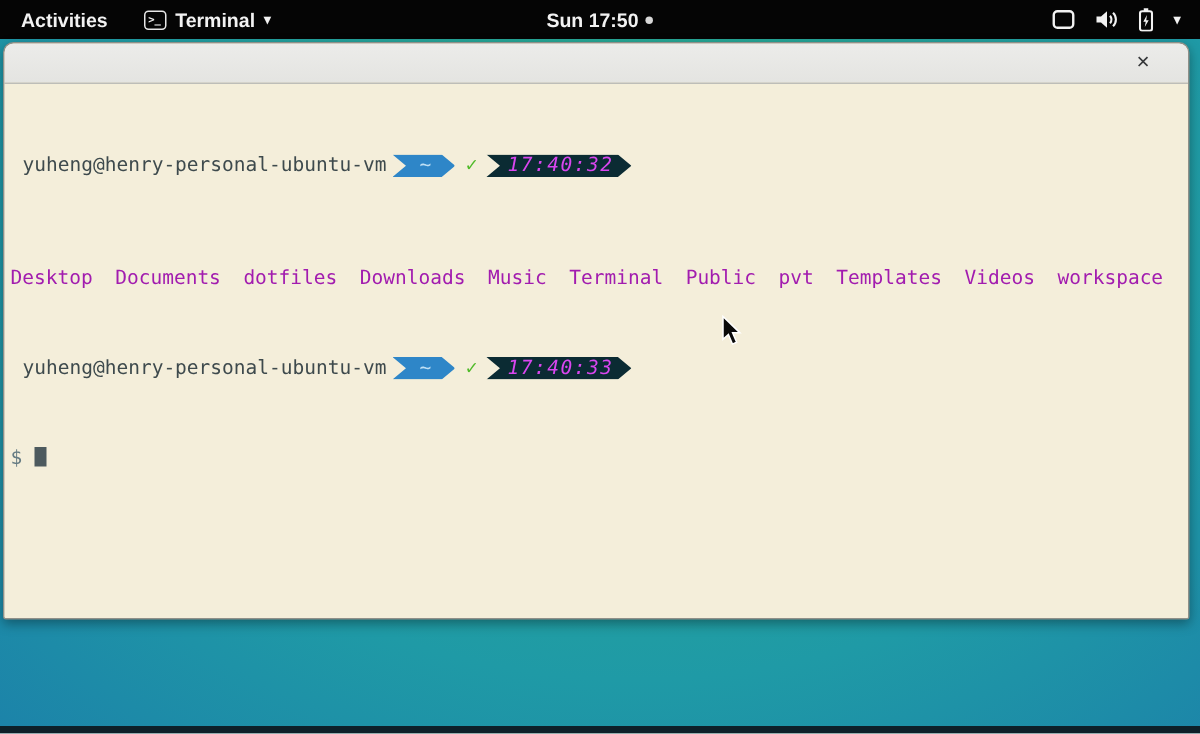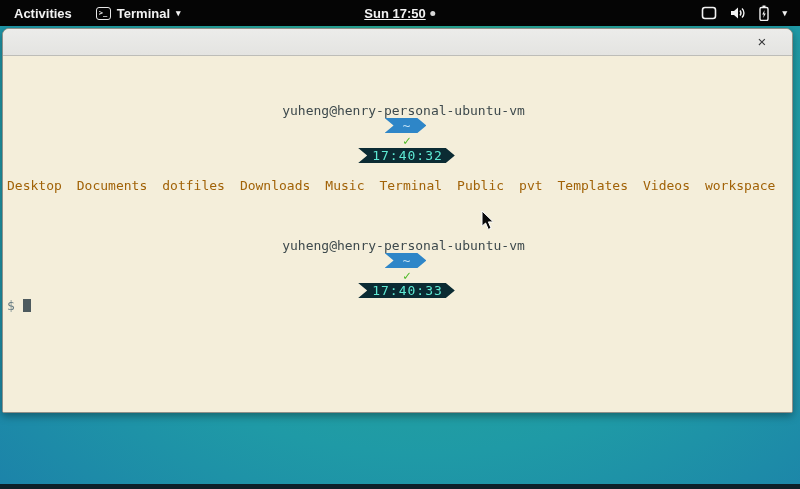--- a/index.html
+++ b/index.html
@@ -13,51 +13,51 @@
   
   .topbar { position:absolute; left:0; top:0; width:800px; height:26px; background:#050505;
     color:#f2f2f2; display:flex; align-items:center; font-size:13px; font-weight:bold; }
   .tb-left { display:flex; align-items:center;justify-content:center; }
   .activities { padding:0 14px; height:26px; display:flex; align-items:center; cursor:pointer; }
   .appmenu { display:flex; align-items:center; gap:6px; padding:0 10px; height:26px; cursor:pointer; }
   .term-glyph { width:15px; height:13px; border:1px solid #e8e8e8; border-radius:3px;
     font-size:7px; line-height:11px; text-align:left; padding-left:2px; font-family:"DejaVu Sans Mono", monospace; font-weight:bold; }
   .caret { font-size:9px; line-height:1; }
   .tb-center { position:absolute; left:50%; transform:translateX(-50%); top:0; height:26px;
-    display:flex; align-items:center; gap:5px; cursor:pointer;text-decoration:underline; }
+    display:flex; align-items:center; gap:5px; cursor:pointer; }
   .notif-dot { width:5px; height:5px; border-radius:50%; background:#d8d8d8; display:inline-block; }
   .tb-right { margin-left:auto; display:flex; align-items:center; gap:13px; padding-right:13px; height:26px; cursor:pointer; }
   .tb-right svg { display:block; }
 
   
   .window { position:absolute; left:2px; top:28px; width:791px; height:385px;
     border-radius:7px 7px 2px 2px; box-shadow:0 3px 8px rgba(0,0,0,0.35);
     border:1px solid #8f9089; overflow:hidden; background:#f4eeda; }
   .titlebar { position:relative; height:27px; background:linear-gradient(#ececea,#e4e4e1);
     border-bottom:1px solid #bdbdb8; display:flex; align-items:center; justify-content:center; }
   .titlebar .title { font-size:13px; font-weight:bold; color:#3a4045; }
   .close-btn { position:absolute; right:20px; top:3px; width:20px; height:20px; text-align:center;
     font-size:15px; line-height:20px; color:#36383a; cursor:pointer; }
 
   .term-body { position:relative; width:100%; height:357px; background:#f4eeda;
     font-family:"DejaVu Sans Mono", monospace; font-size:13px; line-height:15px; color:#46555b;
     padding:2px 0 0 4px; white-space:pre; cursor:text; }
-  .tline { height:15px;flex-direction:column; }
+  .tline { height:15px; }
   .pline { padding-left:8px; display:flex; align-items:center; }
   .p-user { color:#3e4a4d; }
 
   .seg { display:inline-block; height:15px; line-height:15px; vertical-align:top;
     clip-path: polygon(0 0, calc(100% - 9px) 0, 100% 50%, calc(100% - 9px) 100%, 0 100%, 9px 50%); }
   .seg-path { background:#2e86c8; color:#bfe0f5; padding:0 16px 0 18px; margin-left:4px; }
   .check { color:#4fba28; font-weight:bold; margin-left:7px; }
-  .seg-time { background:#0b2b33; color:#5eead4; padding:0 12px 0 14px; margin-left:6px; letter-spacing:1px; }
+  .seg-time { background:#0b2b33; color:#d946ef; padding:0 12px 0 14px; margin-left:6px; letter-spacing:1px;font-style:italic; }
 
   .dollar { color:#657b83; }
   .cmd { color:#859900; }
-  .dirs span { color:#a16207; margin-right:15px; }
+  .dirs span { color:#a21caf; margin-right:15px; }
   .cursor-block { display:inline-block; width:8px; height:13px; background:#4d5a5e; vertical-align:-2px; }
 
   .mouse { position:absolute; left:481px; top:210px; pointer-events:none; }
 </style>
 </head>
 <body>
 
 <div class="screen">
 
   <div class="topbar">

